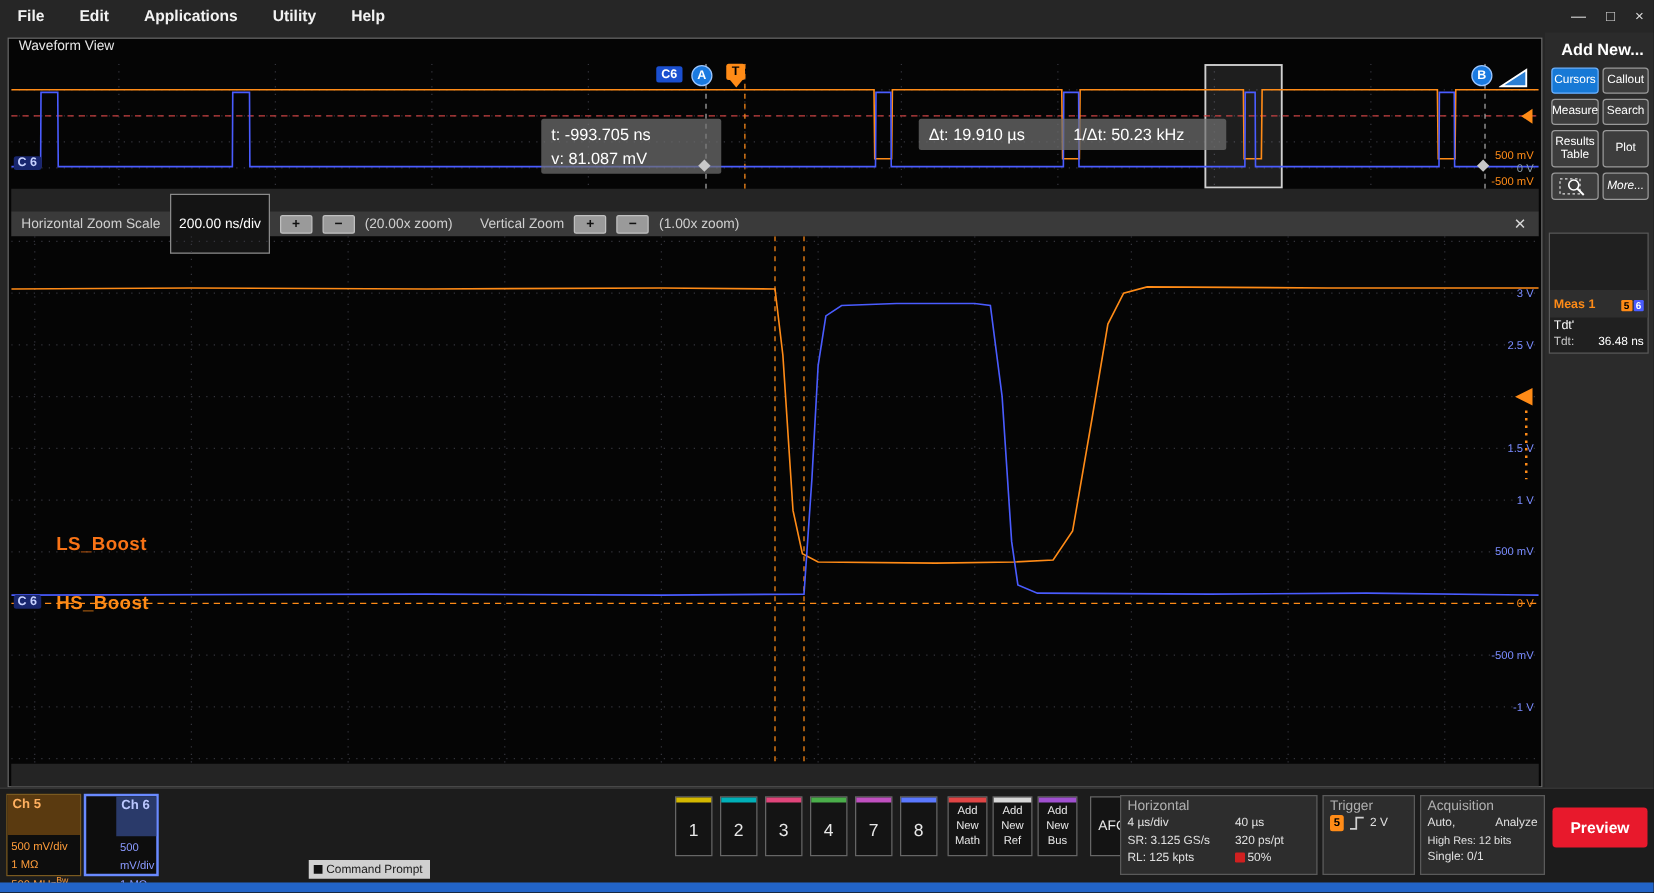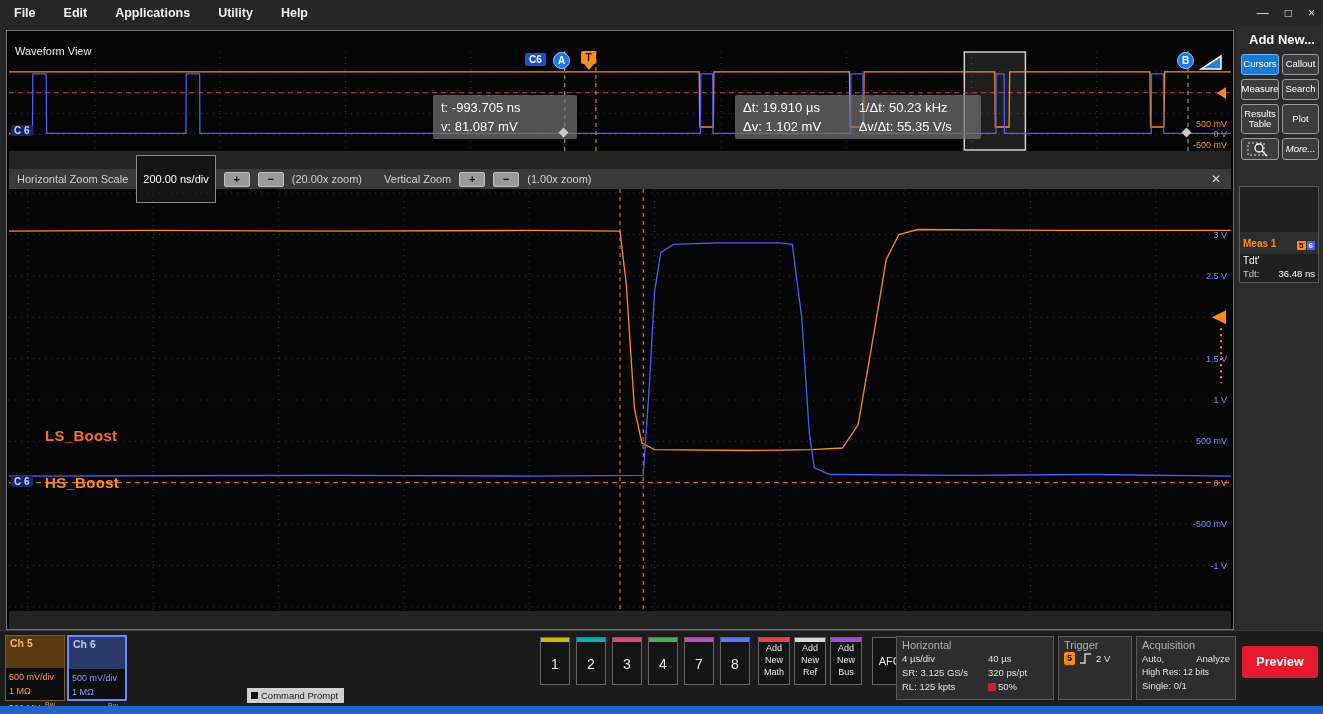--- a/index.html
+++ b/index.html
@@ -13,21 +13,21 @@
   svg text{font-family:"Liberation Sans","DejaVu Sans",sans-serif;}
 
   
   .menubar{position:absolute;left:0;top:0;width:1323px;height:26px;background:#262626;display:flex;align-items:center;}
   .menu-items{display:flex;gap:28px;padding-left:14px;font-size:12.5px;font-weight:bold;color:#f2f2f2;}
   .menu-item{cursor:default;}
   .win-controls{position:absolute;right:8px;top:0;height:26px;display:flex;gap:16px;align-items:center;font-size:12px;color:#ddd;}
 
   
   .wfview{position:absolute;left:6px;top:30px;width:1228px;height:600px;background:#050505;border:1px solid #6f6f6f;box-sizing:border-box;}
-  .wftitle{position:absolute;left:8px;top:14px;font-size:11px;color:#e8e8e8;}
+  .wftitle{position:absolute;left:8px;top:0;font-size:11px;color:#e8e8e8;}
   .ov-wrap{position:absolute;left:2px;top:20px;width:1222px;height:118px;}
   .tickstrip{position:absolute;left:0;bottom:0;width:100%;height:18px;background:#242424;}
   .main-wrap{position:absolute;left:2px;top:158px;width:1222px;height:440px;}
 
   
   .zoombar{position:absolute;left:2px;top:138px;width:1222px;height:20px;background:#3a3a3a;display:flex;align-items:center;gap:8px;padding-left:8px;box-sizing:border-box;font-size:11px;color:#cfcfcf;}
   .zb-value{background:#141414;border:1px solid #8a8a8a;color:#fff;padding:16px 6px;font-size:11px;line-height:14px;}
   .zb-pill{width:24px;height:13px;background:#9a9a9a;color:#111;border-radius:2px;border:1px solid #c0c0c0;font-size:11px;line-height:12px;text-align:center;font-weight:bold;cursor:pointer;}
   .zb-close{margin-left:auto;margin-right:10px;color:#d8d8d8;font-size:12px;cursor:pointer;}
 
@@ -162,24 +162,20 @@
     <div class="left-arrow" style="left:1208px;top:36px;"></div>
 
     <div class="readout" style="left:424px;top:44px;width:128px;">
       <div>t: -993.705 ns</div>
       <div>v: 81.087 mV</div>
     </div>
     <div class="readout" style="left:726px;top:44px;width:230px;">
       <div>
         <span class="col" style="width:112px;">Δt: 19.910 µs</span>
         <span class="col">1/Δt: 50.23 kHz</span>
-      </div>
-      <div>
-        <span class="col" style="width:112px;">Δv: 1.102 mV</span>
-        <span class="col">Δv/Δt: 55.35 V/s</span>
       </div>
     </div>
 
     <div class="ovch" style="left:2px;top:74px;">C 6</div>
     <div class="diamond" style="left:551px;top:78px;"></div>
     <div class="diamond" style="left:1174px;top:78px;"></div>
   </div>
 
   <div class="zoombar">
     <span>Horizontal Zoom Scale</span>
@@ -285,21 +281,21 @@
 <div class="bottombar">
 
   <div class="chchip ch5" style="left:5px;">
     <div class="chhead">Ch 5</div>
     <div class="chbody">
       <div>500 mV/div</div>
       <div>1 MΩ</div>
       <div><span>500 MHz</span><span class="bw">Bw</span></div>
     </div>
   </div>
-  <div class="chchip ch6" style="left:67px;">
+  <div class="chchip ch6" style="left:67px;padding-left:24px;">
     <div class="chhead">Ch 6</div>
     <div class="chbody">
       <div>500 mV/div</div>
       <div>1 MΩ</div>
       <div><span>500 MHz</span><span class="bw">Bw</span></div>
     </div>
   </div>
 
   <div class="taskitem">
     <span class="taskicon"></span>

